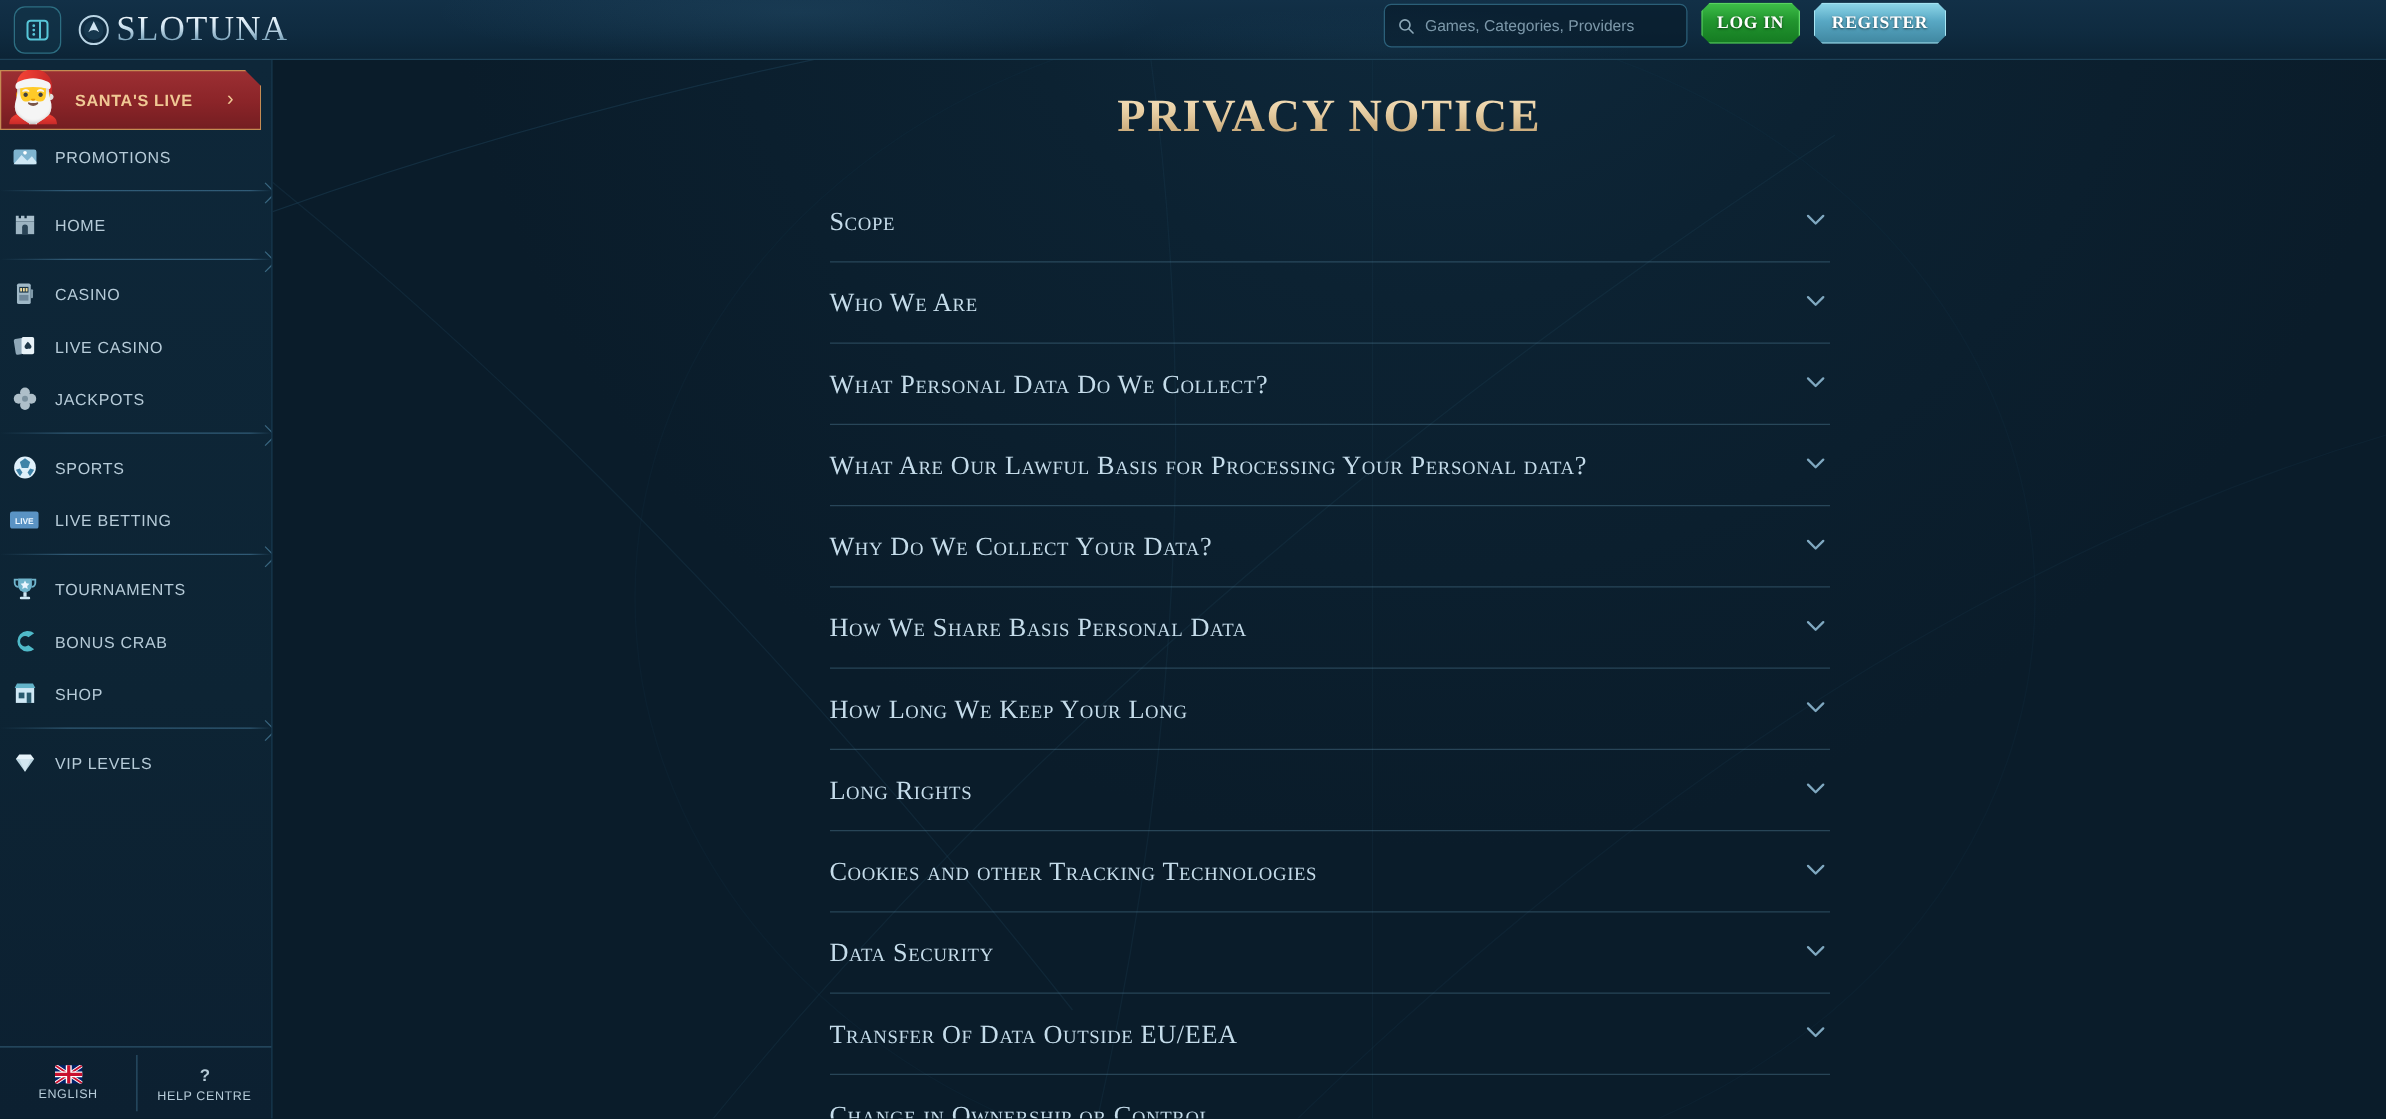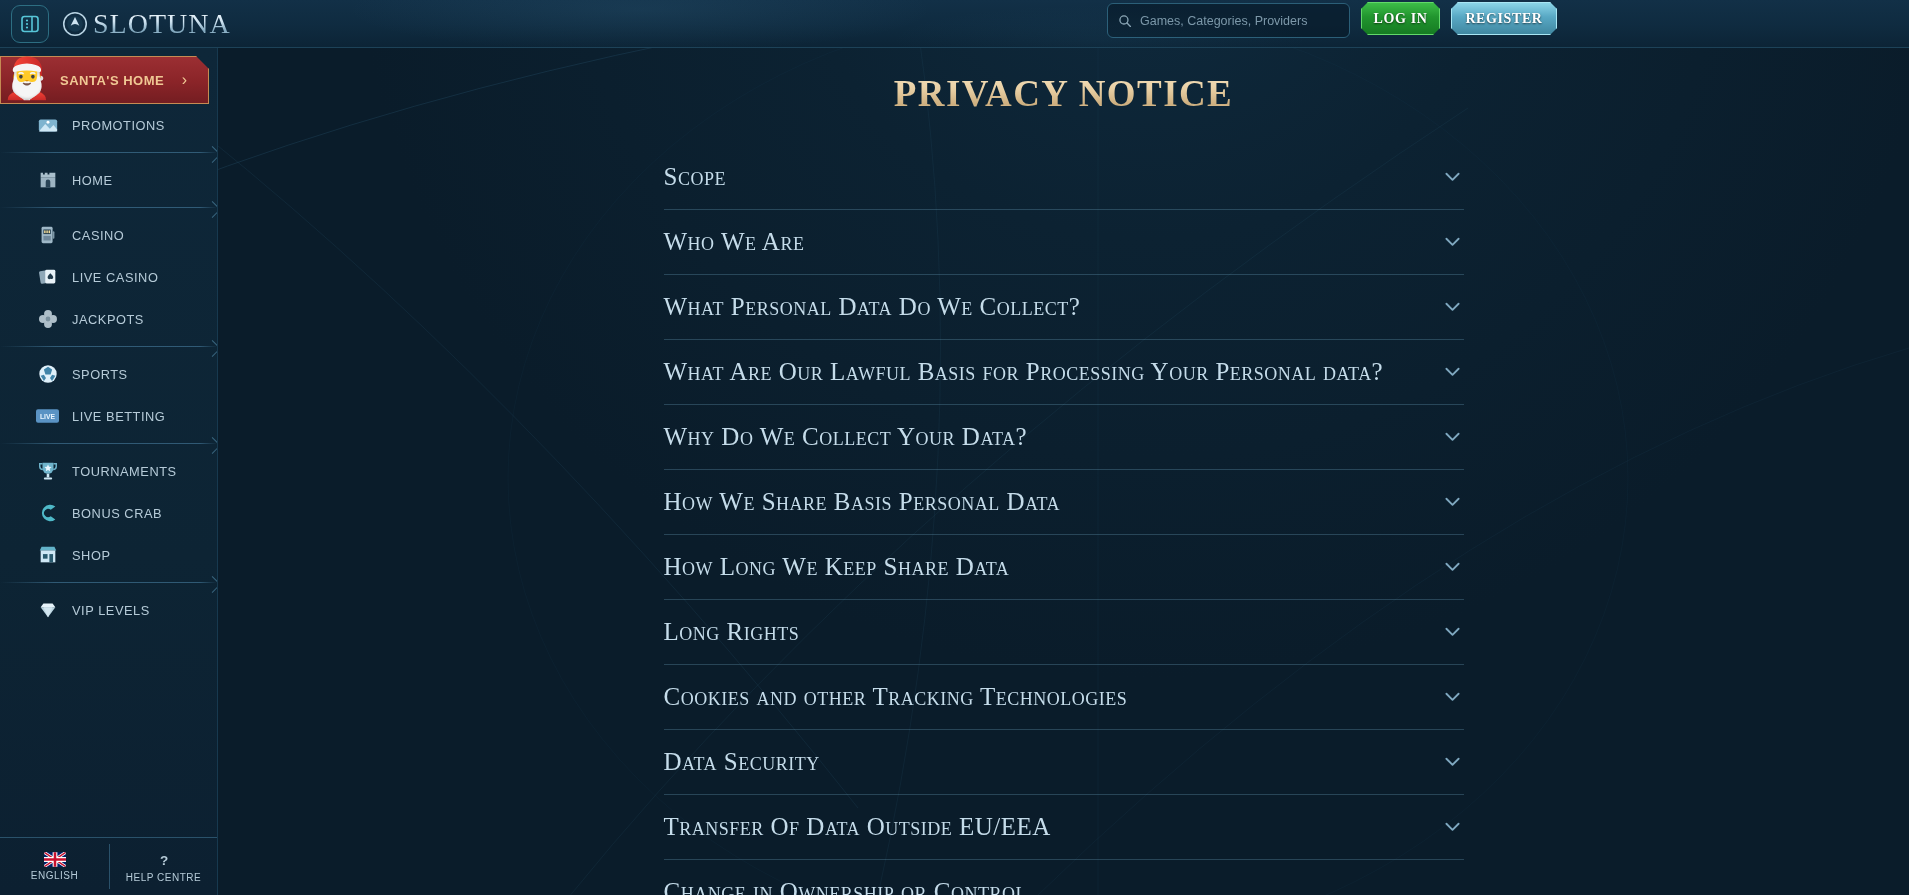--- a/index.html
+++ b/index.html
@@ -186,21 +186,21 @@
     border-right: 1px solid rgba(100,165,200,.5);
     border-top: 1px solid rgba(100,165,200,.5);
     transform: rotate(45deg) translateX(2px);
   }
 
   .nav-item {
     display: flex;
     align-items: center;
     gap: 13px;
     height: 42px;
-    padding-left: 36px;
+    padding-left: 8px;
     cursor: pointer;
     position: relative;
   }
   .nav-icon {
     width: 23px; height: 23px;
     flex: 0 0 23px;
     display: flex; align-items: center; justify-content: center;
     font-size: 18px;
     line-height: 1;
   }
@@ -289,21 +289,21 @@
     height: 65px;
     border-bottom: 1px solid rgba(120,175,205,.28);
     display: flex;
     align-items: center;
     justify-content: space-between;
     cursor: pointer;
   }
   .acc-title {
     font-family: "Liberation Serif", serif;
     font-variant: small-caps;
-    font-size: 25px;
+    font-size: 21px;
     letter-spacing: .5px;
     color: #c5dcea;
     white-space: nowrap;
   }
   .acc-chevron {
     flex: 0 0 auto;
     margin-right: 4px;
     color: #7fa8c0;
   }
 </style>
@@ -347,21 +347,21 @@
 
     <div class="btn-register">
       <span>REGISTER</span>
     </div>
   </div>
 
   <div class="sidebar">
 
     <div class="santa-banner">
       <div class="santa-avatar">🎅</div>
-      <div class="santa-label">SANTA'S HOME</div>
+      <div class="santa-label">SANTA'S LIVE</div>
       <div class="santa-chevron">›</div>
     </div>
 
     <div id="nav-container">
         <div class="nav-item">
           <span class="nav-icon">
             <svg width="22" height="22" viewBox="0 0 24 24">
               <rect x="2" y="6" width="20" height="13" rx="2" fill="#7fb4cf"></rect>
               <path d="M2 19 L9 11 L14 16 L18 12 L22 17 V19Z" fill="#cfe8f5"></path>
               <circle cx="12" cy="9" r="1.6" fill="#fff"></circle>
@@ -551,21 +551,21 @@
               <path d="M1.5 1.5 L8 8 L14.5 1.5" fill="none" stroke="currentColor" stroke-width="2" stroke-linecap="round" stroke-linejoin="round"></path>
             </svg></span>
         </div>
         <div class="acc-item">
           <span class="acc-title">How We Share Basis Personal Data</span>
           <span class="acc-chevron"><svg width="15" height="10" viewBox="0 0 16 10">
               <path d="M1.5 1.5 L8 8 L14.5 1.5" fill="none" stroke="currentColor" stroke-width="2" stroke-linecap="round" stroke-linejoin="round"></path>
             </svg></span>
         </div>
         <div class="acc-item">
-          <span class="acc-title">How Long We Keep Share Data</span>
+          <span class="acc-title">How Long We Keep Your Long</span>
           <span class="acc-chevron"><svg width="15" height="10" viewBox="0 0 16 10">
               <path d="M1.5 1.5 L8 8 L14.5 1.5" fill="none" stroke="currentColor" stroke-width="2" stroke-linecap="round" stroke-linejoin="round"></path>
             </svg></span>
         </div>
         <div class="acc-item">
           <span class="acc-title">Long Rights</span>
           <span class="acc-chevron"><svg width="15" height="10" viewBox="0 0 16 10">
               <path d="M1.5 1.5 L8 8 L14.5 1.5" fill="none" stroke="currentColor" stroke-width="2" stroke-linecap="round" stroke-linejoin="round"></path>
             </svg></span>
         </div>

